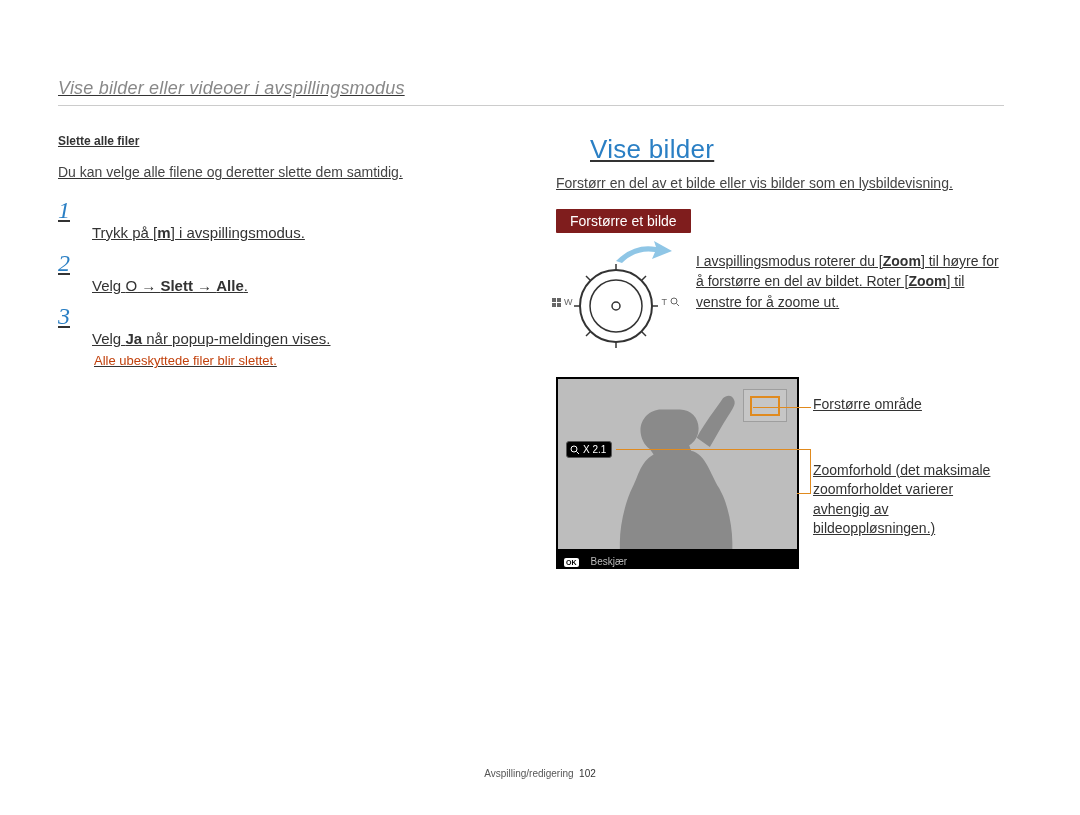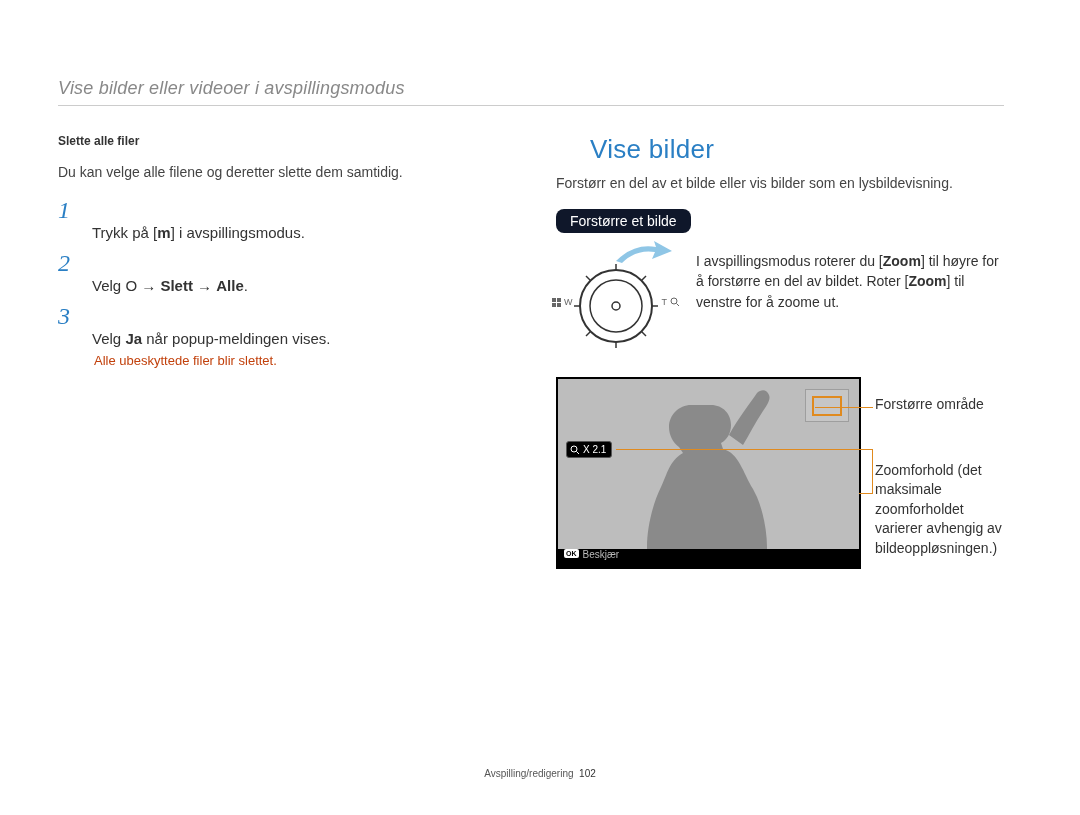--- a/index.html
+++ b/index.html
@@ -6,20 +6,21 @@
   body {
     width: 1080px;
     height: 815px;
     background: #fff;
     font-family: Arial, Helvetica, sans-serif;
     color: #333;
     position: relative;
   }
   .page {
     padding: 78px 76px 0 58px;
+    text-decoration: underline;
   }
   .breadcrumb {
     font-size: 18px;
     font-weight: 300;
     color: #888;
     font-style: italic;
     letter-spacing: 0.2px;
     margin-bottom: 6px;
   }
   .hr {
@@ -78,25 +79,25 @@
   .section-title {
     font-size: 26px;
     font-weight: 300;
     color: #2a7fc4;
     margin-bottom: 10px;
     letter-spacing: 0.3px;
     margin-left: 34px;
   }
   .pill {
     display: inline-block;
-    background: #0f172a;
+    background: #7f1d1d;
     color: #fff;
     font-size: 14px;
     padding: 4px 14px;
-    border-radius: 8px;
+    border-radius: 1px;
     margin-bottom: 18px;
   }
   .zoom-row {
     display: flex;
     gap: 20px;
     align-items: flex-start;
     margin-bottom: 22px;
   }
   .dial-wrap {
     position: relative;
@@ -128,21 +129,21 @@
     font-size: 14px;
     color: #333;
     line-height: 1.45;
   }
   .preview-row {
     display: flex;
     gap: 14px;
     align-items: flex-start;
   }
   .preview {
-    width: 305px;
+    width: 243px;
     height: 192px;
     border: 2px solid #000;
     background: #bdbdbd;
     position: relative;
     flex-shrink: 0;
   }
   .silhouette {
     position: absolute;
     left: 0; right: 0; bottom: 0;
     height: 180px;
@@ -178,23 +179,23 @@
     width: 10px; height: 10px;
   }
   .bottom-bar {
     position: absolute;
     left: 0; right: 0; bottom: 0;
     height: 18px;
     background: #000;
     color: #bbb;
     font-size: 10px;
     display: flex;
-    align-items: flex-start;
+    align-items: flex-end;
     padding-left: 6px;
-    gap: 4px;
+    gap: 12px;
   }
   .ok-box {
     background: #fff;
     color: #000;
     font-size: 7px;
     padding: 1px 2px;
     border-radius: 2px;
     font-weight: bold;
   }
   .callout-line-1 {

